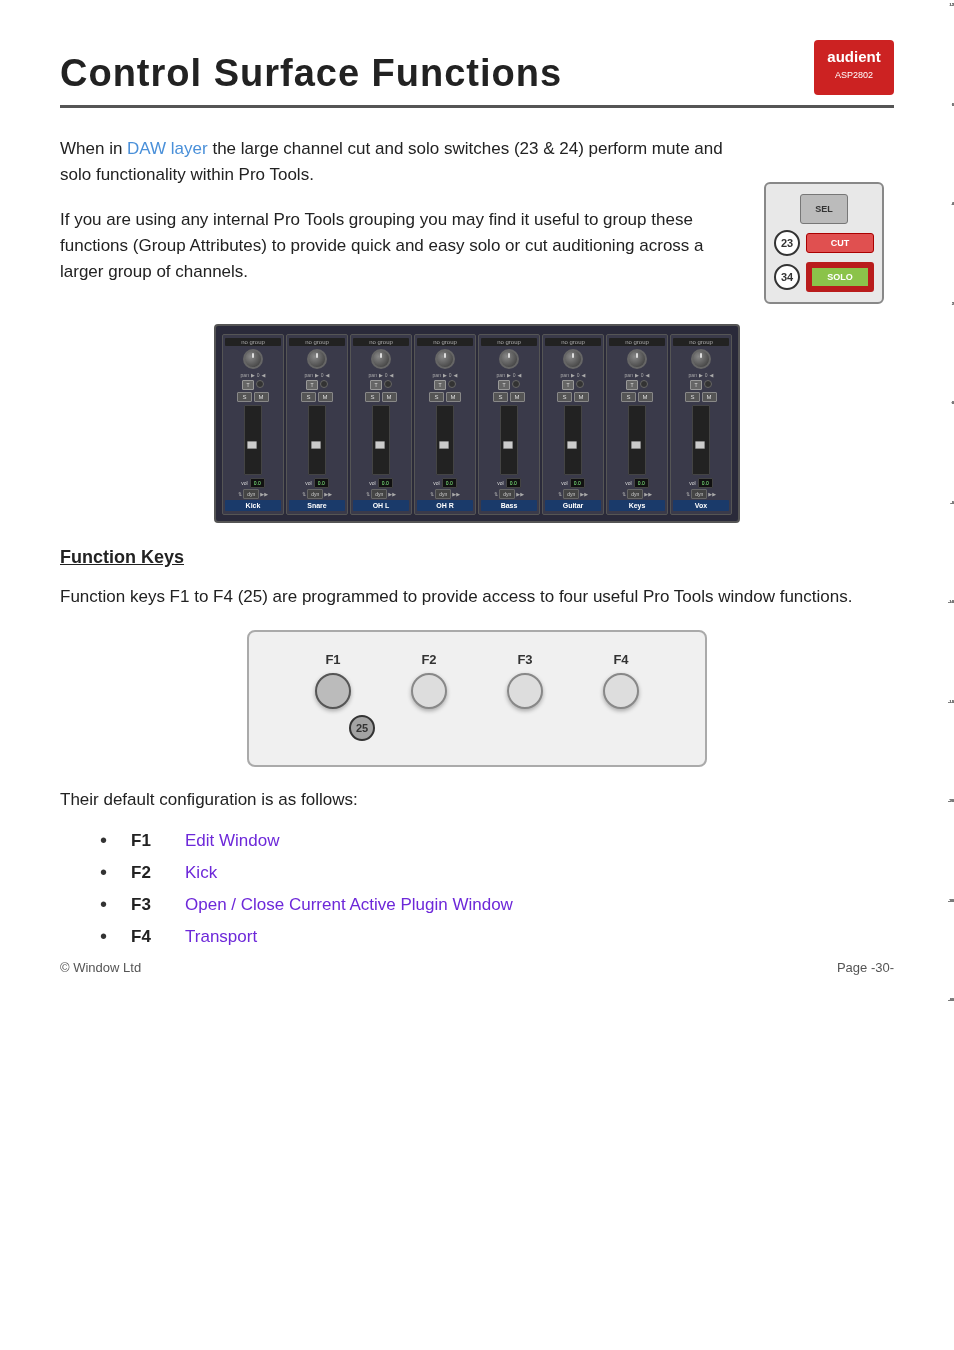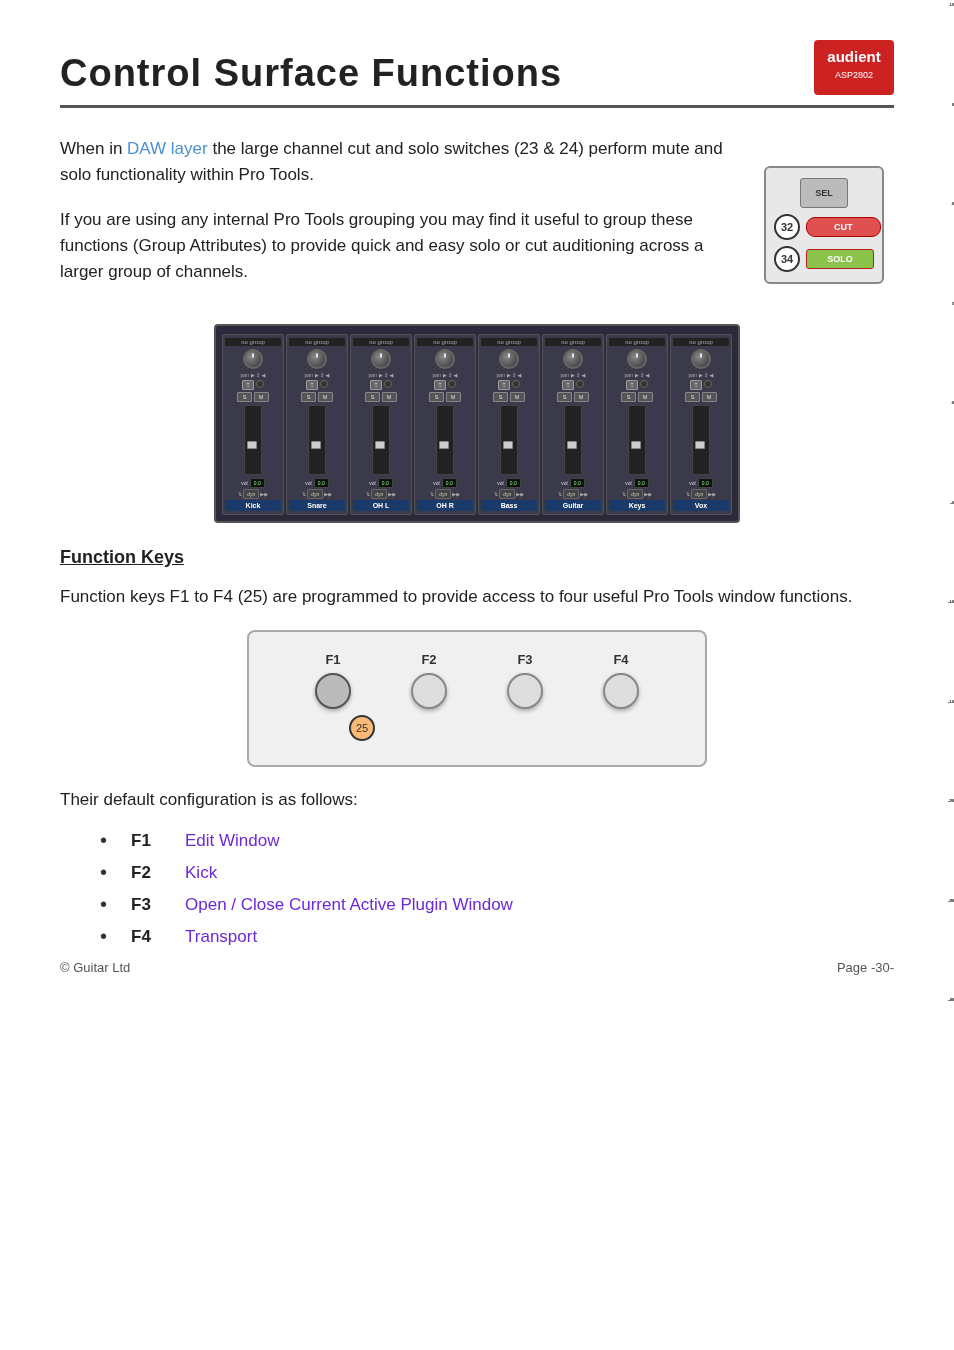--- a/index.html
+++ b/index.html
@@ -57,21 +57,21 @@
       color: #222;
       margin-bottom: 18px;
     }
     .daw-highlight {
       color: #4a90d9;
     }
 
     
     .channel-solo-layout {
       display: flex;
-      align-items: center;
+      align-items: flex-end;
       gap: 15px;
       margin-bottom: 20px;
     }
     .channel-solo-text {
       flex: 1;
     }
 
     
     .cut-solo-diagram {
       width: 130px;
@@ -115,31 +115,31 @@
       align-items: center;
       justify-content: center;
       font-size: 11px;
       font-weight: bold;
       color: #333;
       flex-shrink: 0;
     }
     .cut-btn {
       background: #e05050;
       border: 1px solid #a00;
-      border-radius: 9px;
+      border-radius: 3px;
       font-size: 9px;
       font-weight: bold;
       color: #fff;
-      padding: 4px 27px;
+      padding: 4px 20px;
       flex: 1;
       text-align: center;
     }
     .solo-btn {
       background: #8bc34a;
-      border: 1px solid #b91c1c;
+      border: 6px solid #b91c1c;
       border-radius: 3px;
       font-size: 9px;
       font-weight: bold;
       color: #fff;
       padding: 4px 10px;
       flex: 1;
       text-align: center;
     }
 
     
@@ -364,26 +364,26 @@
     }
     .fkey-btn.active {
       background: #bbb;
       border-color: #555;
     }
     .fkey-num-circle {
       width: 26px;
       height: 26px;
       border-radius: 50%;
       border: 2px solid #333;
-      background: #fdba74;
+      background: #a3a3a3;
       display: flex;
       align-items: center;
       justify-content: center;
       font-size: 11px;
-      font-weight: normal;
+      font-weight: bold;
       color: #333;
       margin-top: -8px;
     }
 
     
     .config-list {
       list-style: none;
       margin: 16px 0 16px 40px;
     }
     .config-list li {
@@ -449,21 +449,21 @@
         <p class="body-text">
           <span>When in </span><span class="daw-highlight">DAW layer</span><span> the large channel cut and solo switches (23 &amp; 24) perform mute and solo functionality within Pro Tools.</span>
         </p>
         <p class="body-text">If you are using any internal Pro Tools grouping you may find it useful to group these functions (Group Attributes) to provide quick and easy solo or cut auditioning across a larger group of channels.</p>
       </div>
 
       <div class="cut-solo-diagram">
         <div class="cut-solo-box">
           <div class="sel-btn">SEL</div>
           <div class="cut-row">
-            <div class="circle-num">32</div>
+            <div class="circle-num">23</div>
             <div class="cut-btn">CUT</div>
           </div>
           <div class="cut-row">
             <div class="circle-num">34</div>
             <div class="solo-btn">SOLO</div>
           </div>
         </div>
       </div>
     </div>
   </div>
@@ -902,17 +902,17 @@
       </li>
       <li>
         <span class="bullet">•</span>
         <span class="fkey-id">F4</span>
         <span class="fkey-desc">Transport</span>
       </li>
     </ul>
   </div>
 
   <div class="footer">
-    <span>© Guitar Ltd</span>
+    <span>© Window Ltd</span>
     <span>Page -30-</span>
   </div>
 
 </div>
 
 </body></html>

